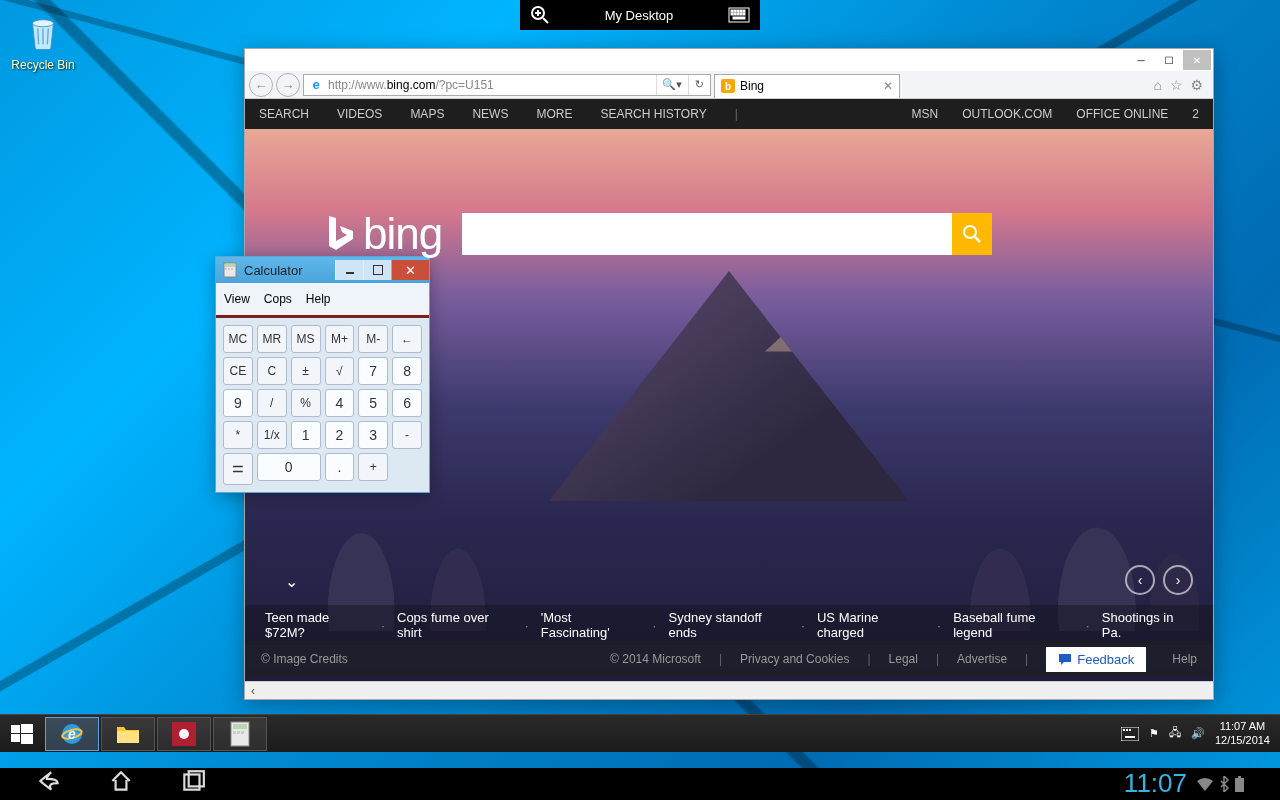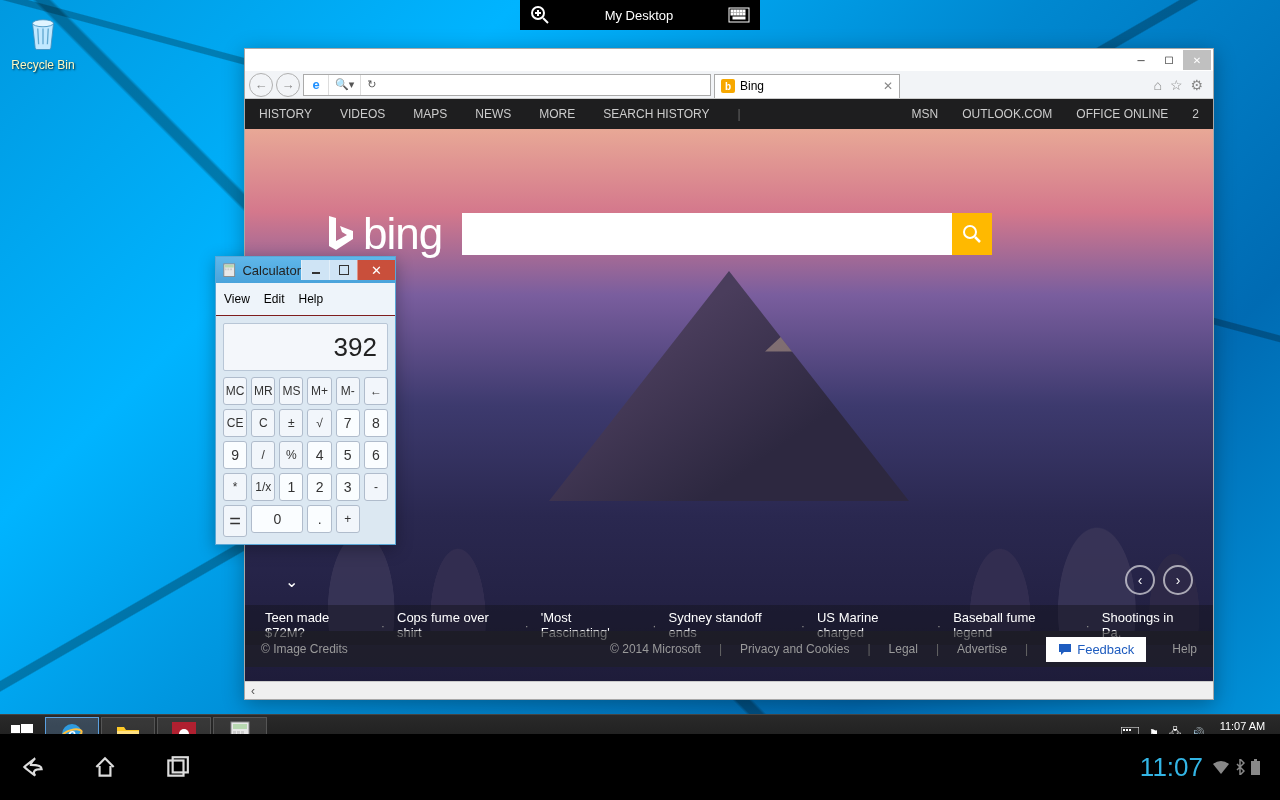--- a/index.html
+++ b/index.html
@@ -61,56 +61,56 @@
 .bing-logo .word { color:#fff; font-size:44px; font-weight:300; letter-spacing:-1px; }
 .bing-search { flex:1; max-width:530px; height:42px; display:flex; }
 .bing-search input { flex:1; border:none; font-size:16px; padding:0 12px; background:#fff; }
 .bing-search .go { width:40px; background:#ffb900; display:flex; align-items:center; justify-content:center; }
 .bing-search .go svg { width:20px; height:20px; fill:#fff; }
 .carousel-nav { position:absolute; right:20px; bottom:86px; display:flex; gap:8px; z-index: 3;}
 .carousel-nav .cbtn { width:30px; height:30px; border:2px solid rgba(255,255,255,0.6); border-radius:50%; display:flex; align-items:center; justify-content:center; color:#fff; font-size:14px; }
 .chev-down { position:absolute; left:40px; bottom:90px; color:#fff; font-size:16px; z-index: 3;}
 .news-strip { position:absolute; bottom:36px; left:0; right:0; height:40px; background:rgba(20,20,30,0.5); display:flex; align-items:center; padding:0 20px; gap:12px; color:#fff; font-size:13px; z-index: 2;}
 .news-strip .dot { color:#888; }
-.bing-footer { position:absolute; bottom:14px; left:0; right:0; height:36px; background:rgba(30,30,35,0.65); display:flex; align-items:center; padding:0 16px; gap:18px; color:#999; font-size:12px; z-index: 2;}
+.bing-footer { position:absolute; bottom:4px; left:0; right:0; height:36px; background:rgba(30,30,35,0.65); display:flex; align-items:center; padding:0 16px; gap:18px; color:#999; font-size:12px; z-index: 2;}
 .bing-footer .spacer { flex:1; }
 .bing-footer .fsep { color:#666; }
 .feedback { background:#fff; color:#1e5cbf; padding:5px 12px; display:flex; align-items:center; gap:5px; font-size:13px; }
 .ie-status { height:18px; background:#f0f0f0; border-top:1px solid #ccc; display:flex; align-items:center; padding:0 6px; color:#555; font-size:12px; }
 
 
-.calc-window { position:absolute; left:215px; top:256px; width:181px; background:#737373; border:1px solid #5aa7d6; box-shadow:0 4px 16px rgba(0,0,0,0.3); }
+.calc-window { position:absolute; left:215px; top:256px; width:215px; background:#737373; border:1px solid #5aa7d6; box-shadow:0 4px 16px rgba(0,0,0,0.3); }
 .calc-title { height:26px; background:linear-gradient(#5fb7ea,#4aa3db); display:flex; align-items:center; padding-left:6px; font-size:13px; color:#222; }
 .calc-title .cico { width:16px; height:16px; margin-right:6px; display:inline-flex; align-items:center; justify-content:center; }
 .calc-title .wbtns { margin-left:auto; display:flex; }
 .calc-title .wb { width:28px; height:20px; display:flex; align-items:center; justify-content:center; font-size:11px; background:#cfe4f5; border-left:1px solid rgba(255,255,255,0.4); }
 .calc-title .wb.min::before{content:"";width:8px;height:1.5px;background:#333;margin-top:6px;}
 .calc-title .wb.max::before{content:"";width:8px;height:8px;border:1.5px solid #333;}
 .calc-title .wb.close { background:#c94f3b; color:#fff; font-size:13px; width:38px; }
-.calc-menu { height:22px; display:flex; align-items:center; gap:14px; padding:16px 8px; font-size:12px; background:#eef4fa; border-bottom:1px solid #7f1d1d; }
+.calc-menu { height:22px; display:flex; align-items:center; gap:14px; padding:16px 8px; font-size:12px; background:#eef4fa; border-bottom:3px solid #7f1d1d; }
 .calc-body { padding:7px; background:#dce8f2; }
 .calc-display { height:48px; background:#f4f7fb; border:1px solid #b8c6d6; border-radius:2px; display:flex; align-items:center; justify-content:flex-end; padding:0 10px; font-size:26px; color:#222; margin-bottom:6px; }
 .calc-grid { display:grid; grid-template-columns: repeat(6, 1fr); gap:4px; }
 .cbtn2 { height:28px; background:#f2f6fb; border:1px solid #b0bccc; border-radius:3px; display:flex; align-items:center; justify-content:center; font-size:12px; color:#333; cursor:pointer; }
 .cbtn2.num { background:#fafdff; font-size:14px; }
 .cbtn2.wide { grid-column: span 2; }
 .cbtn2.tall { grid-row: span 2; height:auto; font-size:20px; }
 
 
 .win-taskbar { position:absolute; left:0; right:0; bottom:48px; height:38px; background:linear-gradient(#2a2a2a,#1a1a1a); display:flex; align-items:center; border-top:1px solid #444; }
 .win-taskbar .start { width:44px; height:38px; display:flex; align-items:center; justify-content:center; }
 .win-taskbar .start svg { width:22px; height:22px; }
 .win-taskbar .tbtn { width:54px; height:34px; margin:2px 1px; display:flex; align-items:center; justify-content:center; border:1px solid transparent; }
 .win-taskbar .tbtn.active { background:rgba(120,180,240,0.25); border:1px solid #5aa0e0; }
 .win-taskbar .tbtn.running { background:rgba(255,255,255,0.08); border:1px solid #555; }
 .win-taskbar .tray { margin-left:auto; display:flex; align-items:center; gap:10px; padding:0 10px; color:#fff; font-size:11px; }
 .win-taskbar .clock { text-align:center; line-height:1.2; font-size:11px; }
 
 
-.android-bar { position:absolute; left:0; right:0; bottom:0; height:66px; background:#000; display:flex; align-items:center; padding:0 20px; }
+.android-bar { position:absolute; left:0; right:0; bottom:0; height:32px; background:#000; display:flex; align-items:flex-start; padding:0 36px; }
 .android-bar .anav { display:flex; gap:46px; }
 .android-bar .anav .ab { width:26px; height:26px; display:flex; align-items:center; justify-content:center; }
 .android-bar .anav svg { stroke:#ddd; fill:none; stroke-width:2; }
 .android-bar .astat { margin-left:auto; display:flex; align-items:center; gap:10px; color:#33b5e5; font-size:26px; font-weight:300; }
 .android-bar .aicons { display:flex; gap:6px; align-items:center; }
 .android-bar .aicons svg { fill:#888; }
 </style>
 </head>
 <body>
 
@@ -159,39 +159,40 @@
   <div class="ie-titlebar">
     <div class="winbtn">─</div>
     <div class="winbtn">☐</div>
     <div class="winbtn close">✕</div>
   </div>
   <div class="ie-navbar">
     <div class="navarrow">←</div>
     <div class="navarrow">→</div>
     <div class="addr-box">
       <div class="ie-ico">e</div>
+      <div class="url"><span>http://www.</span><b>bing.com</b><span>/?pc=U151</span></div>
       <div class="sbtn"><span>🔍</span> ▾</div>
       <div class="sbtn">↻</div>
     </div>
     <div class="tab-strip">
       <div class="ie-tab">
         <div class="b-ico">b</div>
         <span>Bing</span>
         <span class="x">✕</span>
       </div>
     </div>
     <div class="toolbar-icons">
       <span>⌂</span>
       <span>☆</span>
       <span>⚙</span>
     </div>
   </div>
   <div class="bing-page">
     <div class="bing-nav">
-      <span>HISTORY</span>
+      <span>SEARCH</span>
       <span>VIDEOS</span>
       <span>MAPS</span>
       <span>NEWS</span>
       <span>MORE</span>
       <span>SEARCH HISTORY</span>
       <span class="sep">|</span>
       <div class="right">
         <span>MSN</span>
         <span>OUTLOOK.COM</span>
         <span>OFFICE ONLINE</span>
@@ -277,25 +278,24 @@
     </span>
     <span>Calculator</span>
     <div class="wbtns">
       <div class="wb min"></div>
       <div class="wb max"></div>
       <div class="wb close">✕</div>
     </div>
   </div>
   <div class="calc-menu">
     <span>View</span>
-    <span>Edit</span>
+    <span>Cops</span>
     <span>Help</span>
   </div>
   <div class="calc-body">
-    <div class="calc-display">392</div>
     <div class="calc-grid">
       <div class="cbtn2">MC</div>
       <div class="cbtn2">MR</div>
       <div class="cbtn2">MS</div>
       <div class="cbtn2">M+</div>
       <div class="cbtn2">M-</div>
 
       <div class="cbtn2">←</div>
       <div class="cbtn2">CE</div>
       <div class="cbtn2">C</div>

